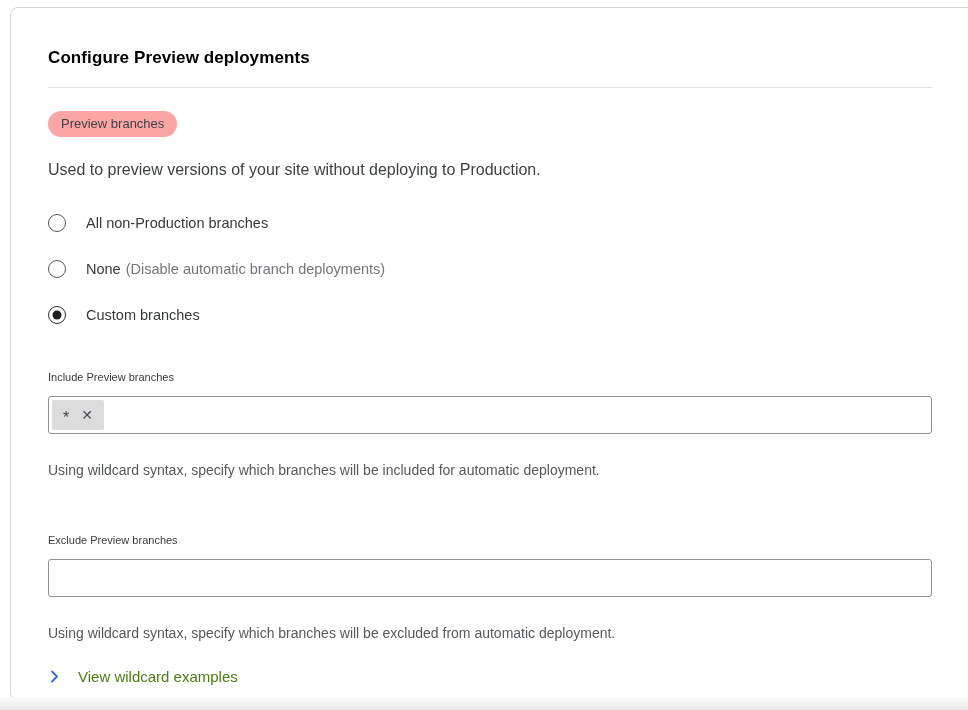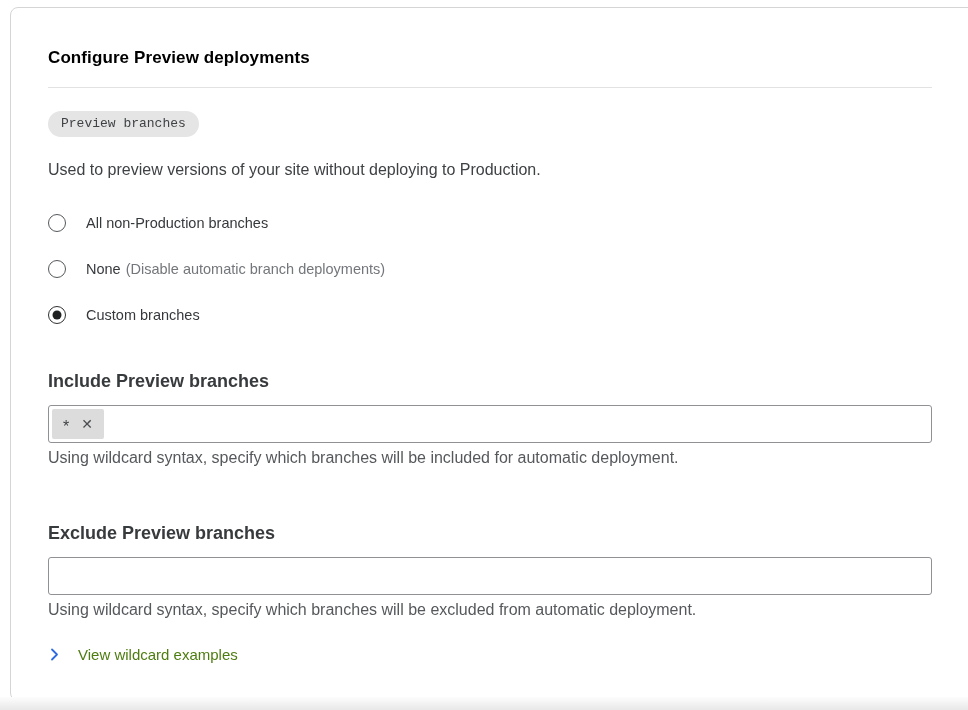--- a/index.html
+++ b/index.html
@@ -29,27 +29,26 @@
   }
   .title-divider {
     margin-top: 19px;
     border: none;
     border-top: 1px solid #e2e2e2;
     width: 884px;
   }
   .badge {
     display: inline-block;
     margin-top: 23px;
-    background: #e5e5e5;
+    background: #fca5a5;
     color: #3f4245;
     font-size: 13px;
     line-height: 26px;
     padding: 0 13px;
     border-radius: 13px;
-    font-family: Liberation Mono, monospace;
   }
   .description {
     margin-top: 24px;
     font-size: 16px;
     color: #3f4245;
   }
   .radio-group { margin-top: 34px; }
   .radio-row {
     display: flex;
     align-items: center;
@@ -72,22 +71,22 @@
     position: absolute;
     left: 50%; top: 50%;
     width: 9px; height: 9px;
     transform: translate(-50%, -50%);
     border-radius: 50%;
     background: #1e2022;
   }
   .radio-label { font-size: 14.5px; color: #36393c; text-align: center; }
   .radio-note { font-size: 14.5px; color: #73767a; margin-left: 5px; }
   .field-label {
-    font-size: 18px;
-    font-weight: bold;
+    font-size: 11px;
+    font-weight: normal;
     color: #383b3d;
   }
   .include-label { margin-top: 47px; }
   .exclude-label { margin-top: 56px; }
   .text-input {
     margin-top: 13px;
     width: 884px;
     height: 38px;
     border: 1px solid #8f9194;
     border-radius: 3px;
@@ -121,22 +120,22 @@
     position: relative;
     top: 3px;
   }
   .tag-remove {
     font-size: 14px;
     color: #4a4d50;
     cursor: pointer;
     line-height: 1;
   }
   .help-text {
-    margin-top: 6px;
-    font-size: 16px;
+    margin-top: 28px;
+    font-size: 14px;
     color: #56595c;
   }
   .wildcard-link {
     margin-top: 27px;
     display: flex;
     align-items: center;
     color: #4d7c0f;
     font-size: 15px;
     cursor: pointer;
     width: max-content;

